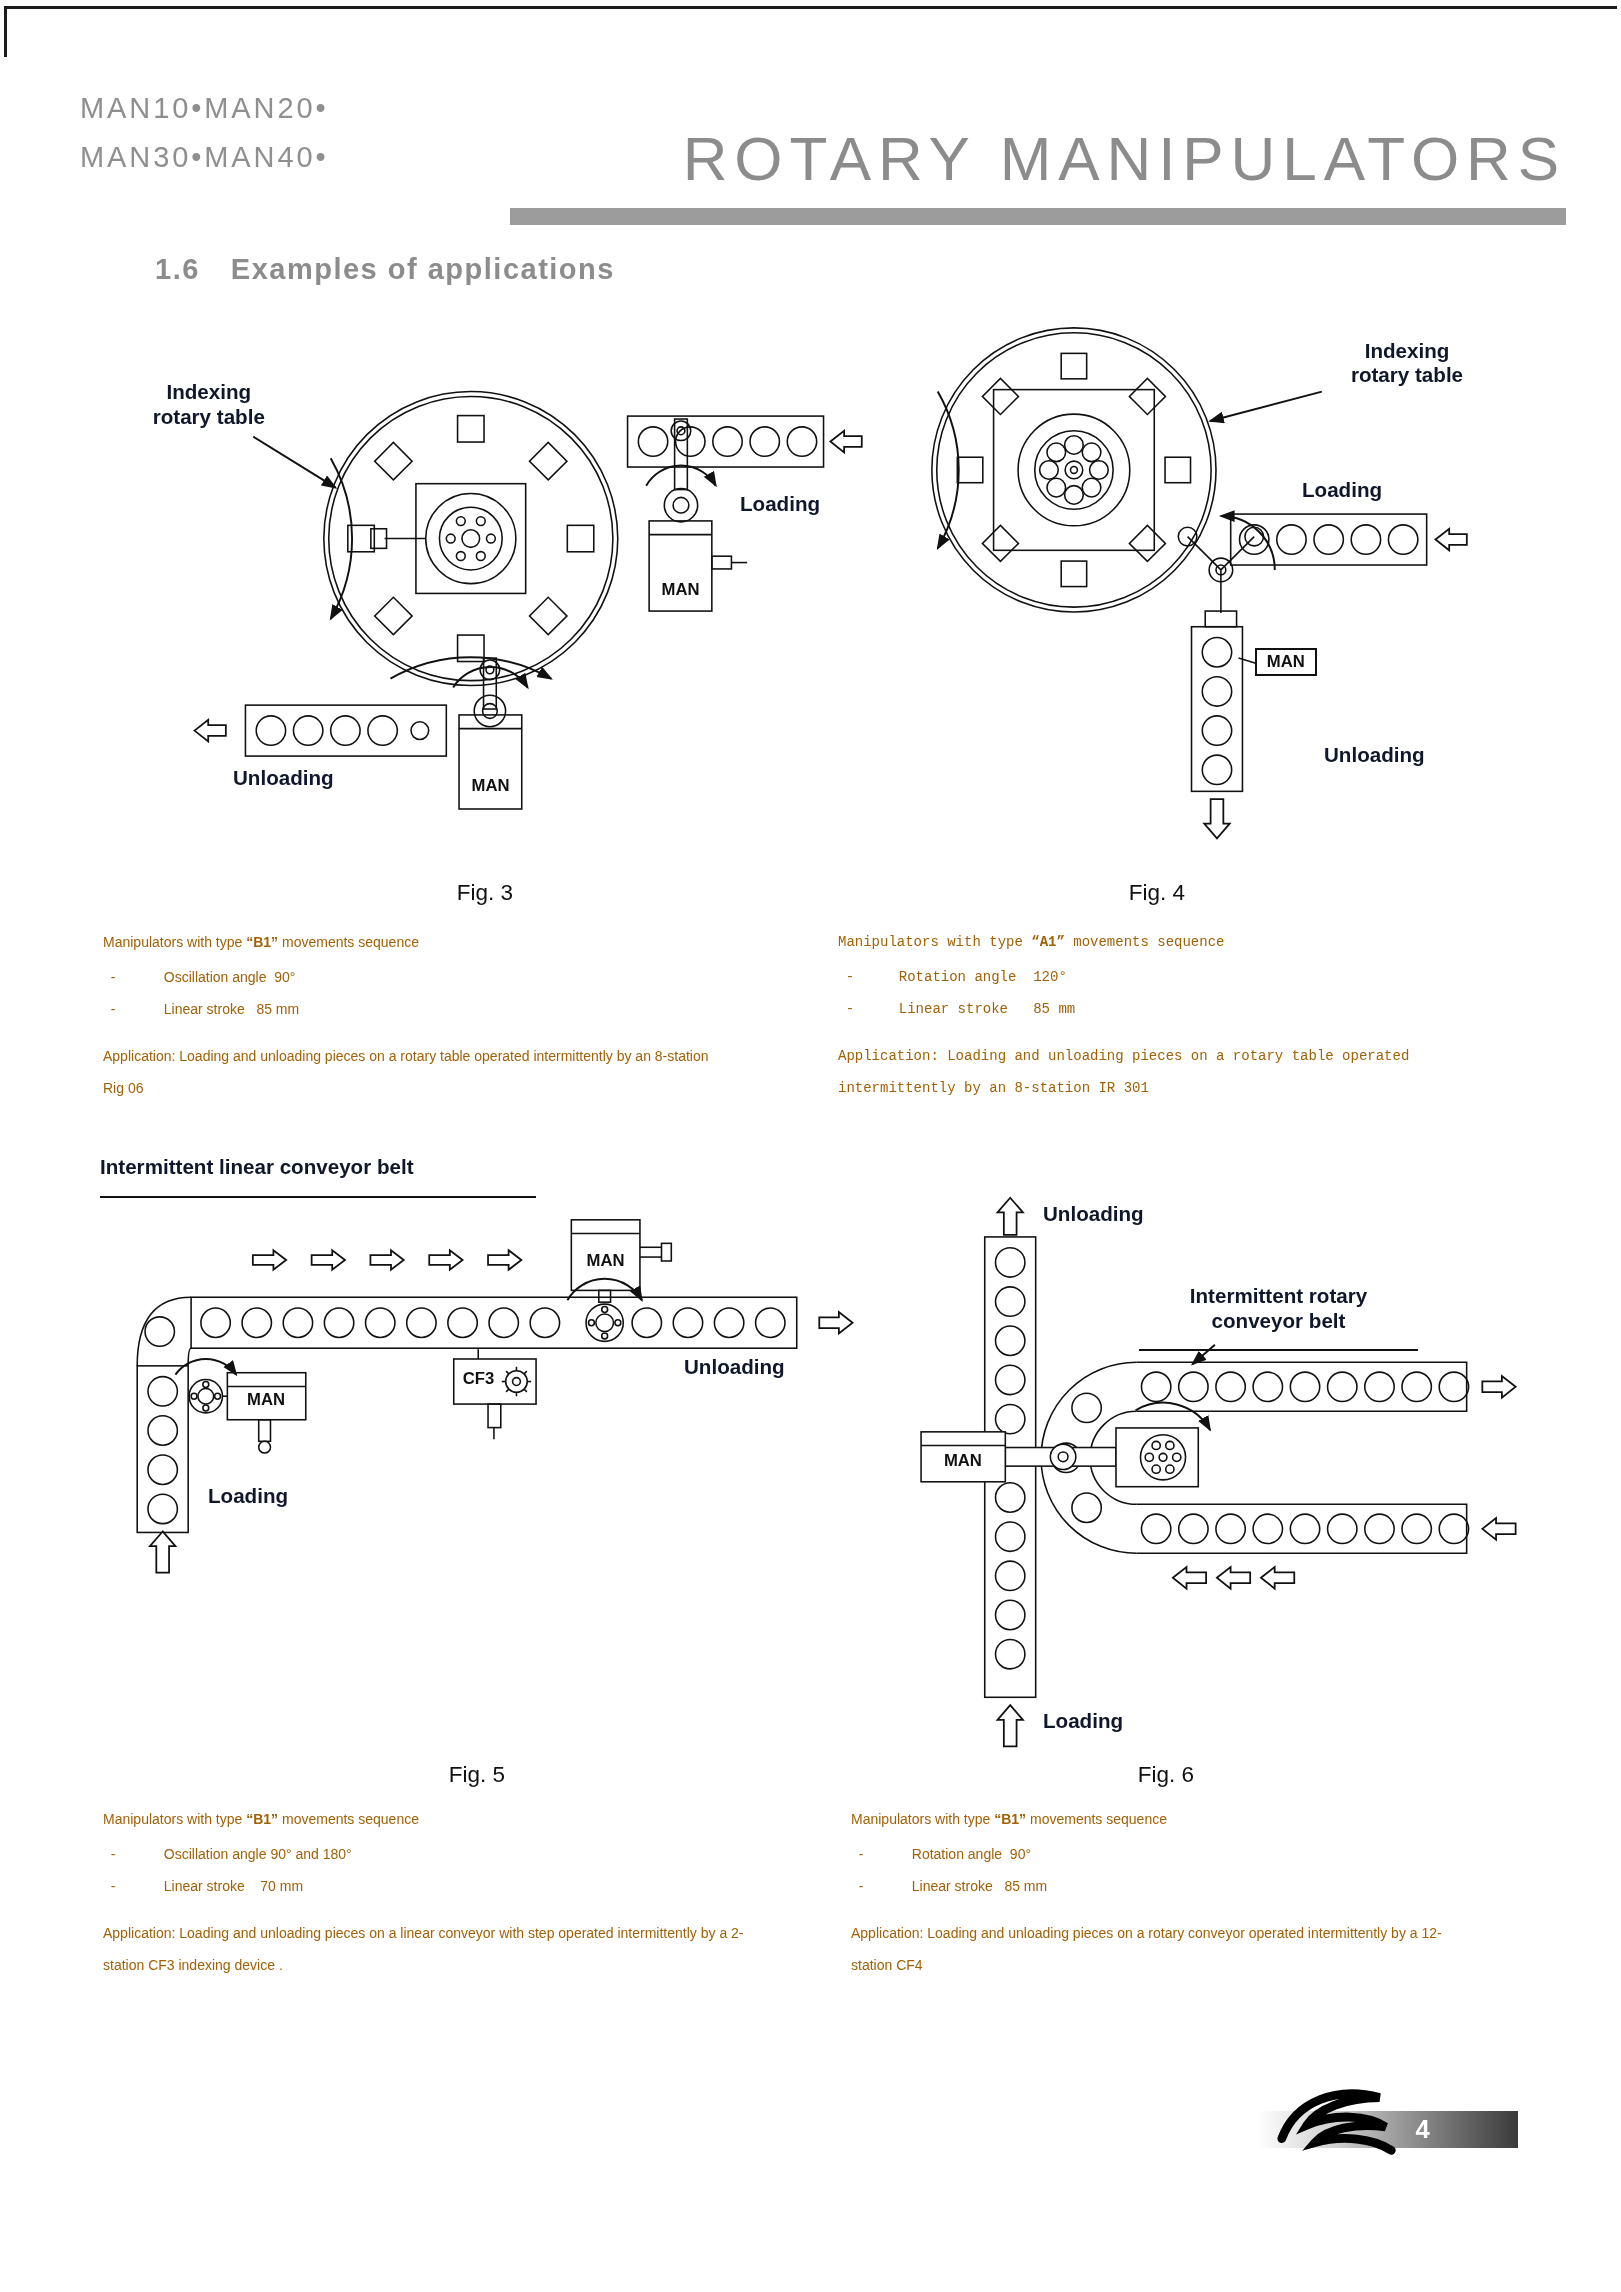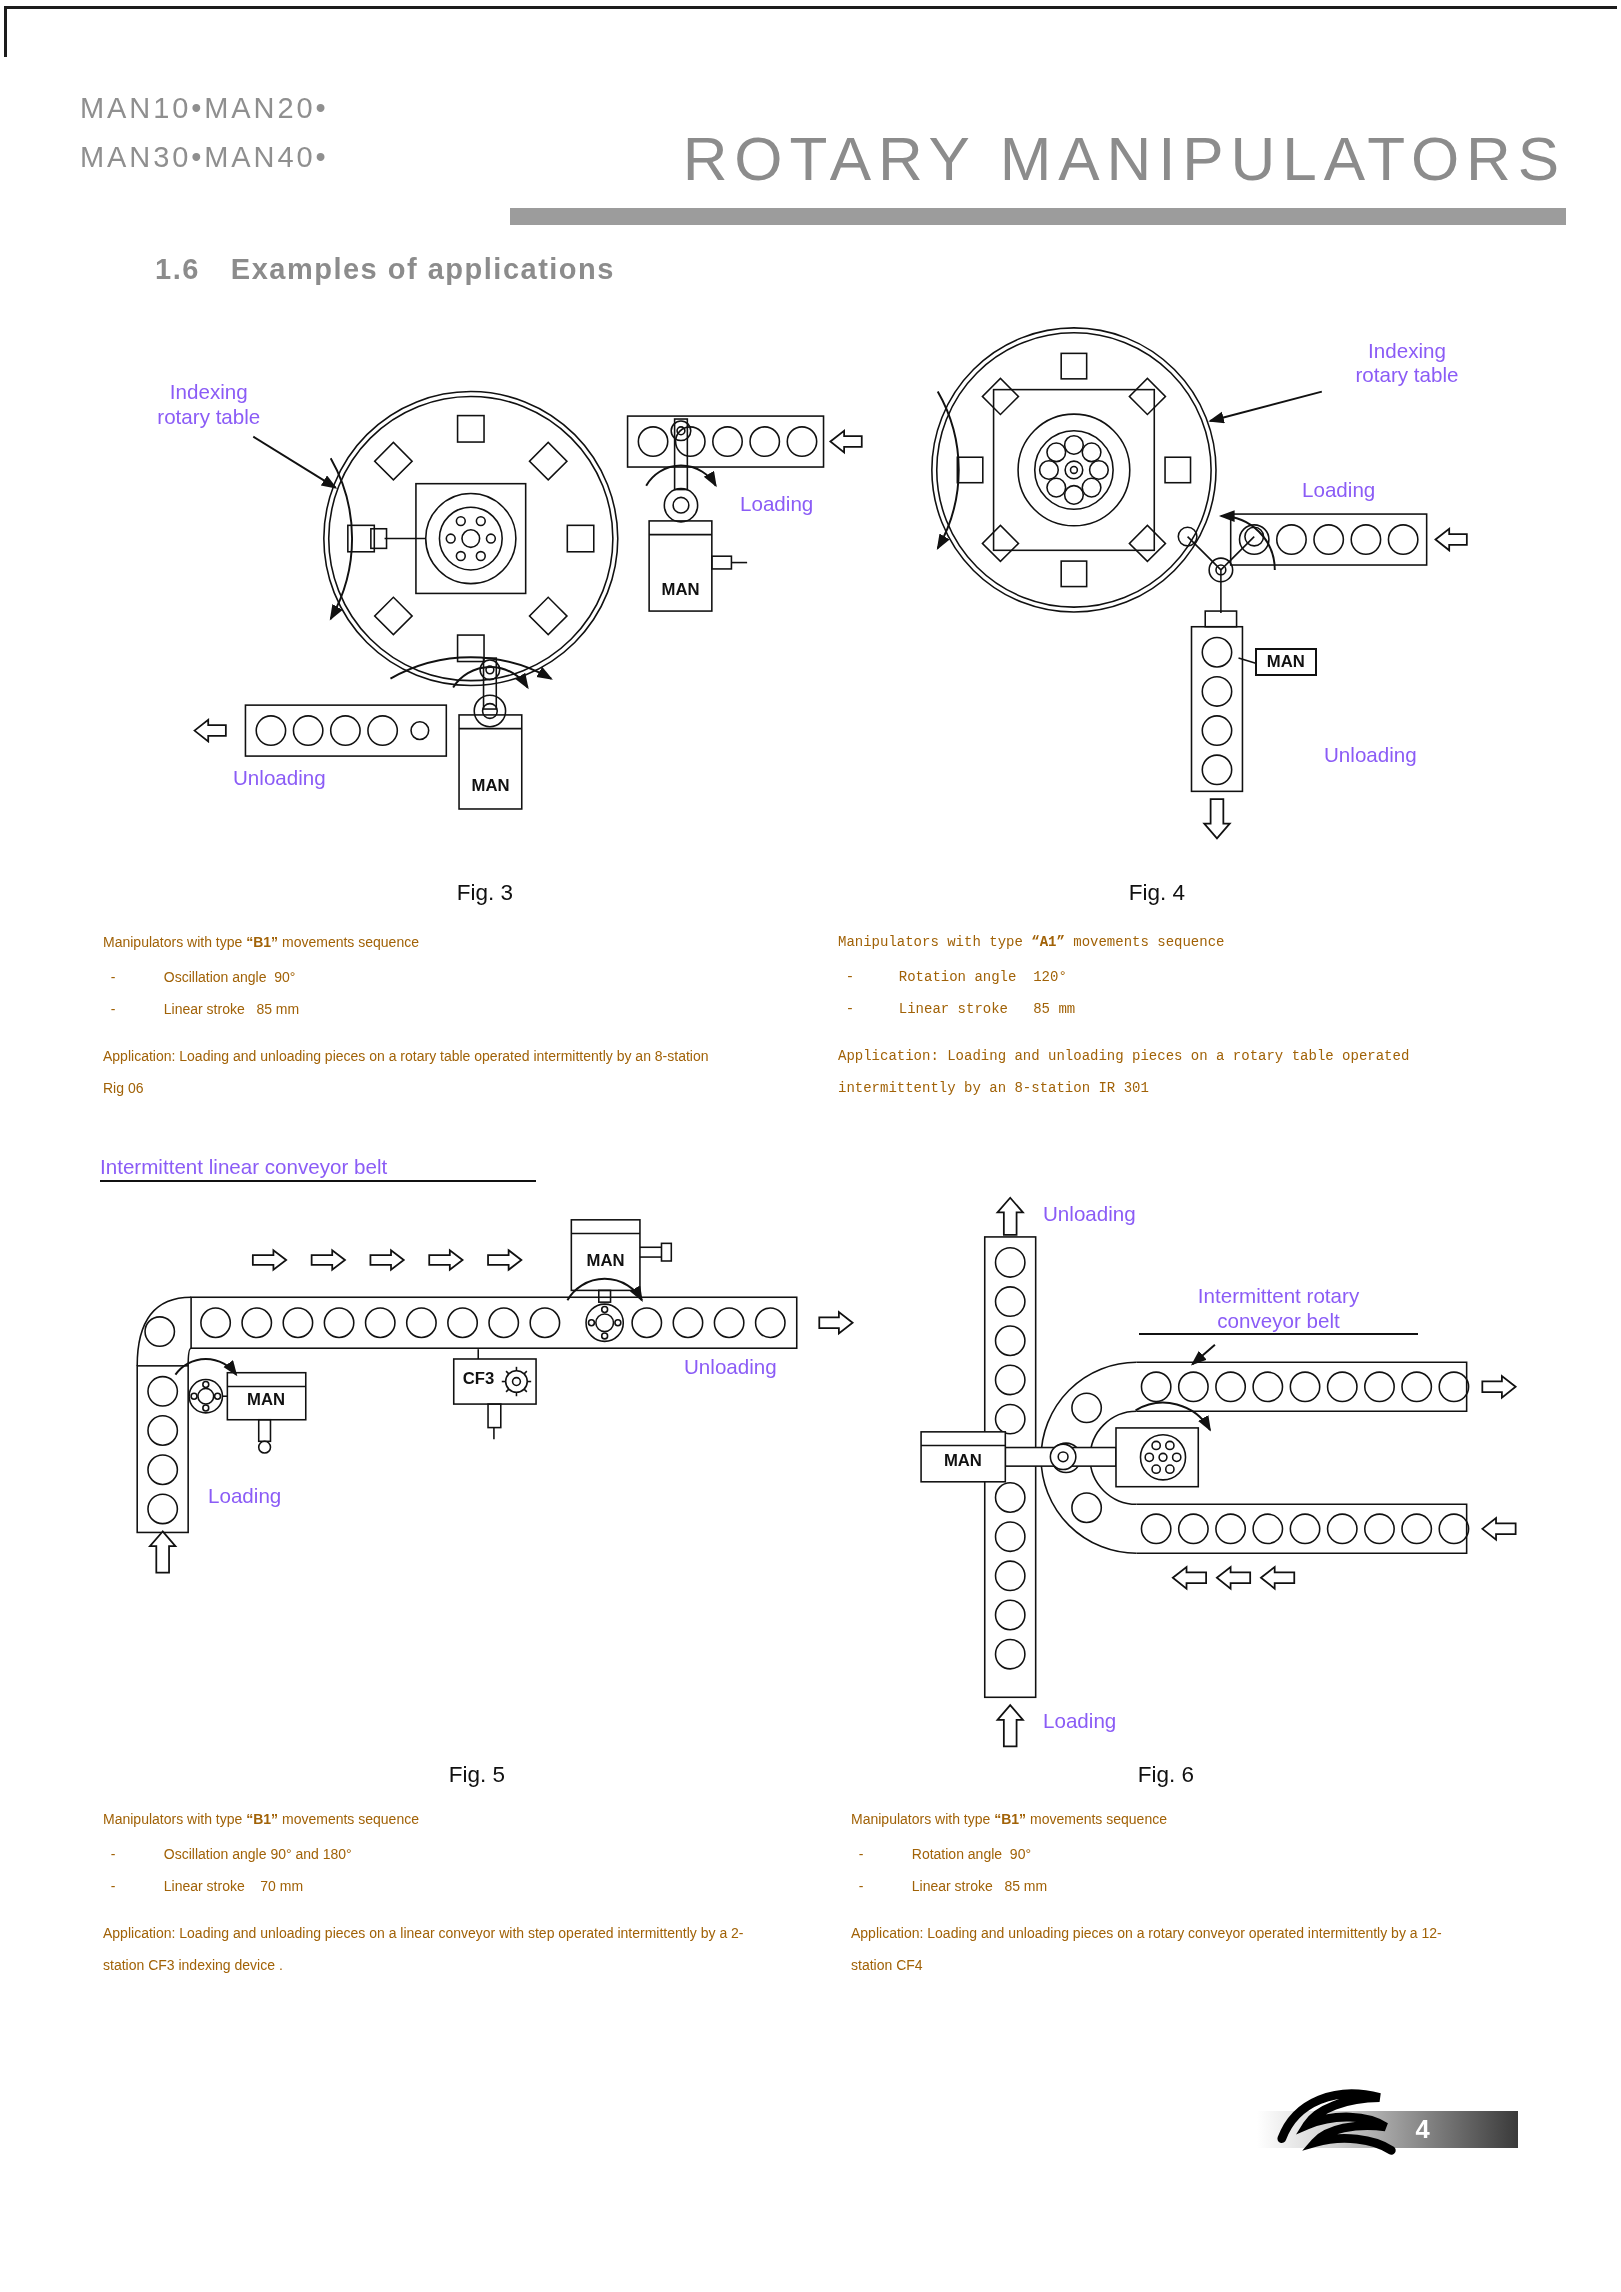--- a/index.html
+++ b/index.html
@@ -9,23 +9,23 @@
   }
   .topline{position:absolute;left:3.9px;right:3.9px;top:5.9px;height:2.9px;background:#1c1c1c;}
   .topstub{position:absolute;left:3.9px;top:5.9px;width:2.9px;height:51px;background:#1c1c1c;}
   .models{position:absolute;left:80px;top:84px;font-size:29px;line-height:49px;color:#8f8f8f;letter-spacing:2.9px;white-space:nowrap;}
   .main-title{position:absolute;top:123px;left:549px;right:55px;text-align:right;font-size:62px;letter-spacing:6.9px;color:#8c8c8c;white-space:nowrap;}
   .title-bar{position:absolute;left:510px;right:55px;top:208px;height:16.7px;background:#9c9c9c;}
   .section-title{position:absolute;left:155px;top:253px;font-size:29px;font-weight:bold;color:#8c8c8c;letter-spacing:1.5px;}
   .section-title .num{margin-right:31px;}
   .diagram{position:absolute;}
   .diagram svg{position:absolute;left:0;top:0;}
-  .dlabel{position:absolute;font-weight:normal;font-size:20.6px;line-height:24.5px;color:#8b5cf6;white-space:pre-line;}
+  .dlabel{position:absolute;font-weight:bold;font-size:20.6px;line-height:24.5px;color:#0f172a;white-space:pre-line;}
   .dlabel.center{text-align:center;}
-  .dlabel.underlined{border-bottom:2.9px solid #111;padding-bottom:0;}
+  .dlabel.underlined{border-bottom:2.9px solid #111;padding-bottom:16px;}
   .man-label{position:absolute;font-weight:bold;font-size:16.7px;color:#111;text-align:center;}
   .man-boxed{position:absolute;font-weight:bold;font-size:16.7px;color:#111;text-align:center;border:2px solid #111;background:#fff;padding:2px 9.8px;}
   .caption{position:absolute;font-size:22.5px;color:#111;text-align:center;width:196px;}
   .textblock{position:absolute;font-size:14px;line-height:32px;color:#a16207;}
   .tb-title{margin-bottom:2.9px;}
   .bullet{display:flex;}
   .dash{width:53px;padding-left:7.8px;flex:none;}
   .bullet-text{white-space:pre-wrap;text-align:right;}
   .application{margin-top:14.7px;}
   .footer-bar{position:absolute;left:1257px;top:2111px;width:261px;height:37px;

